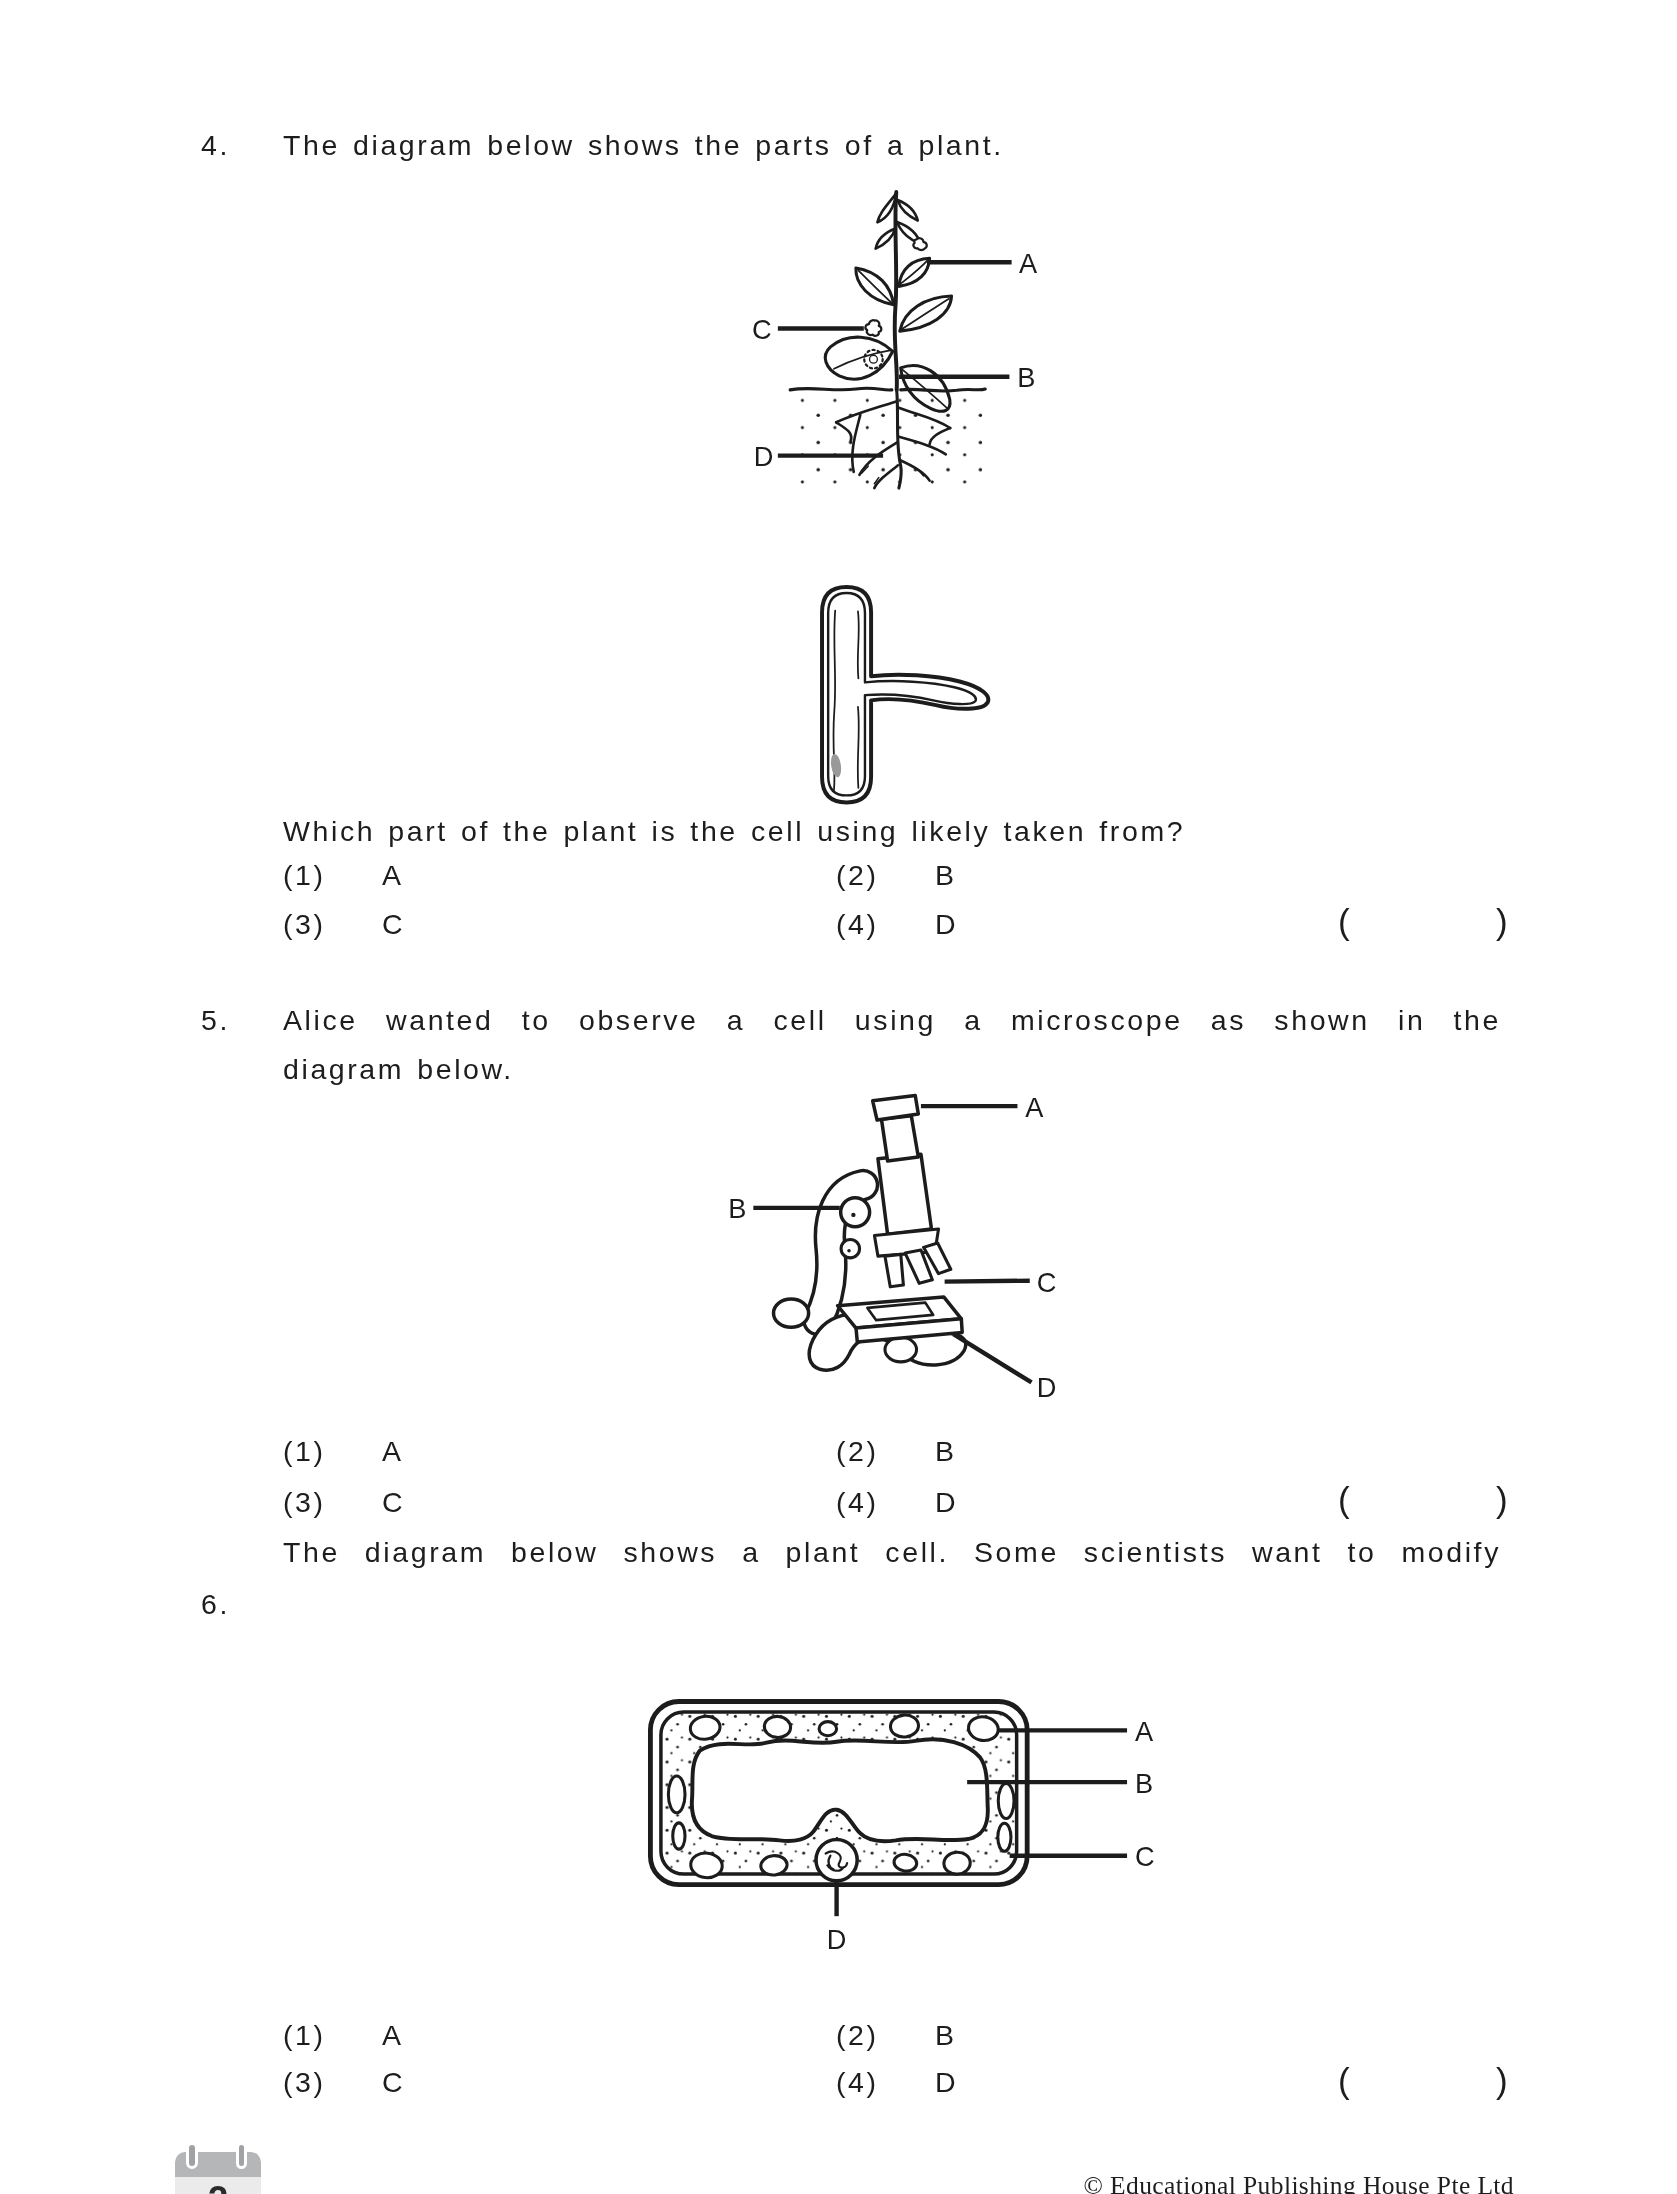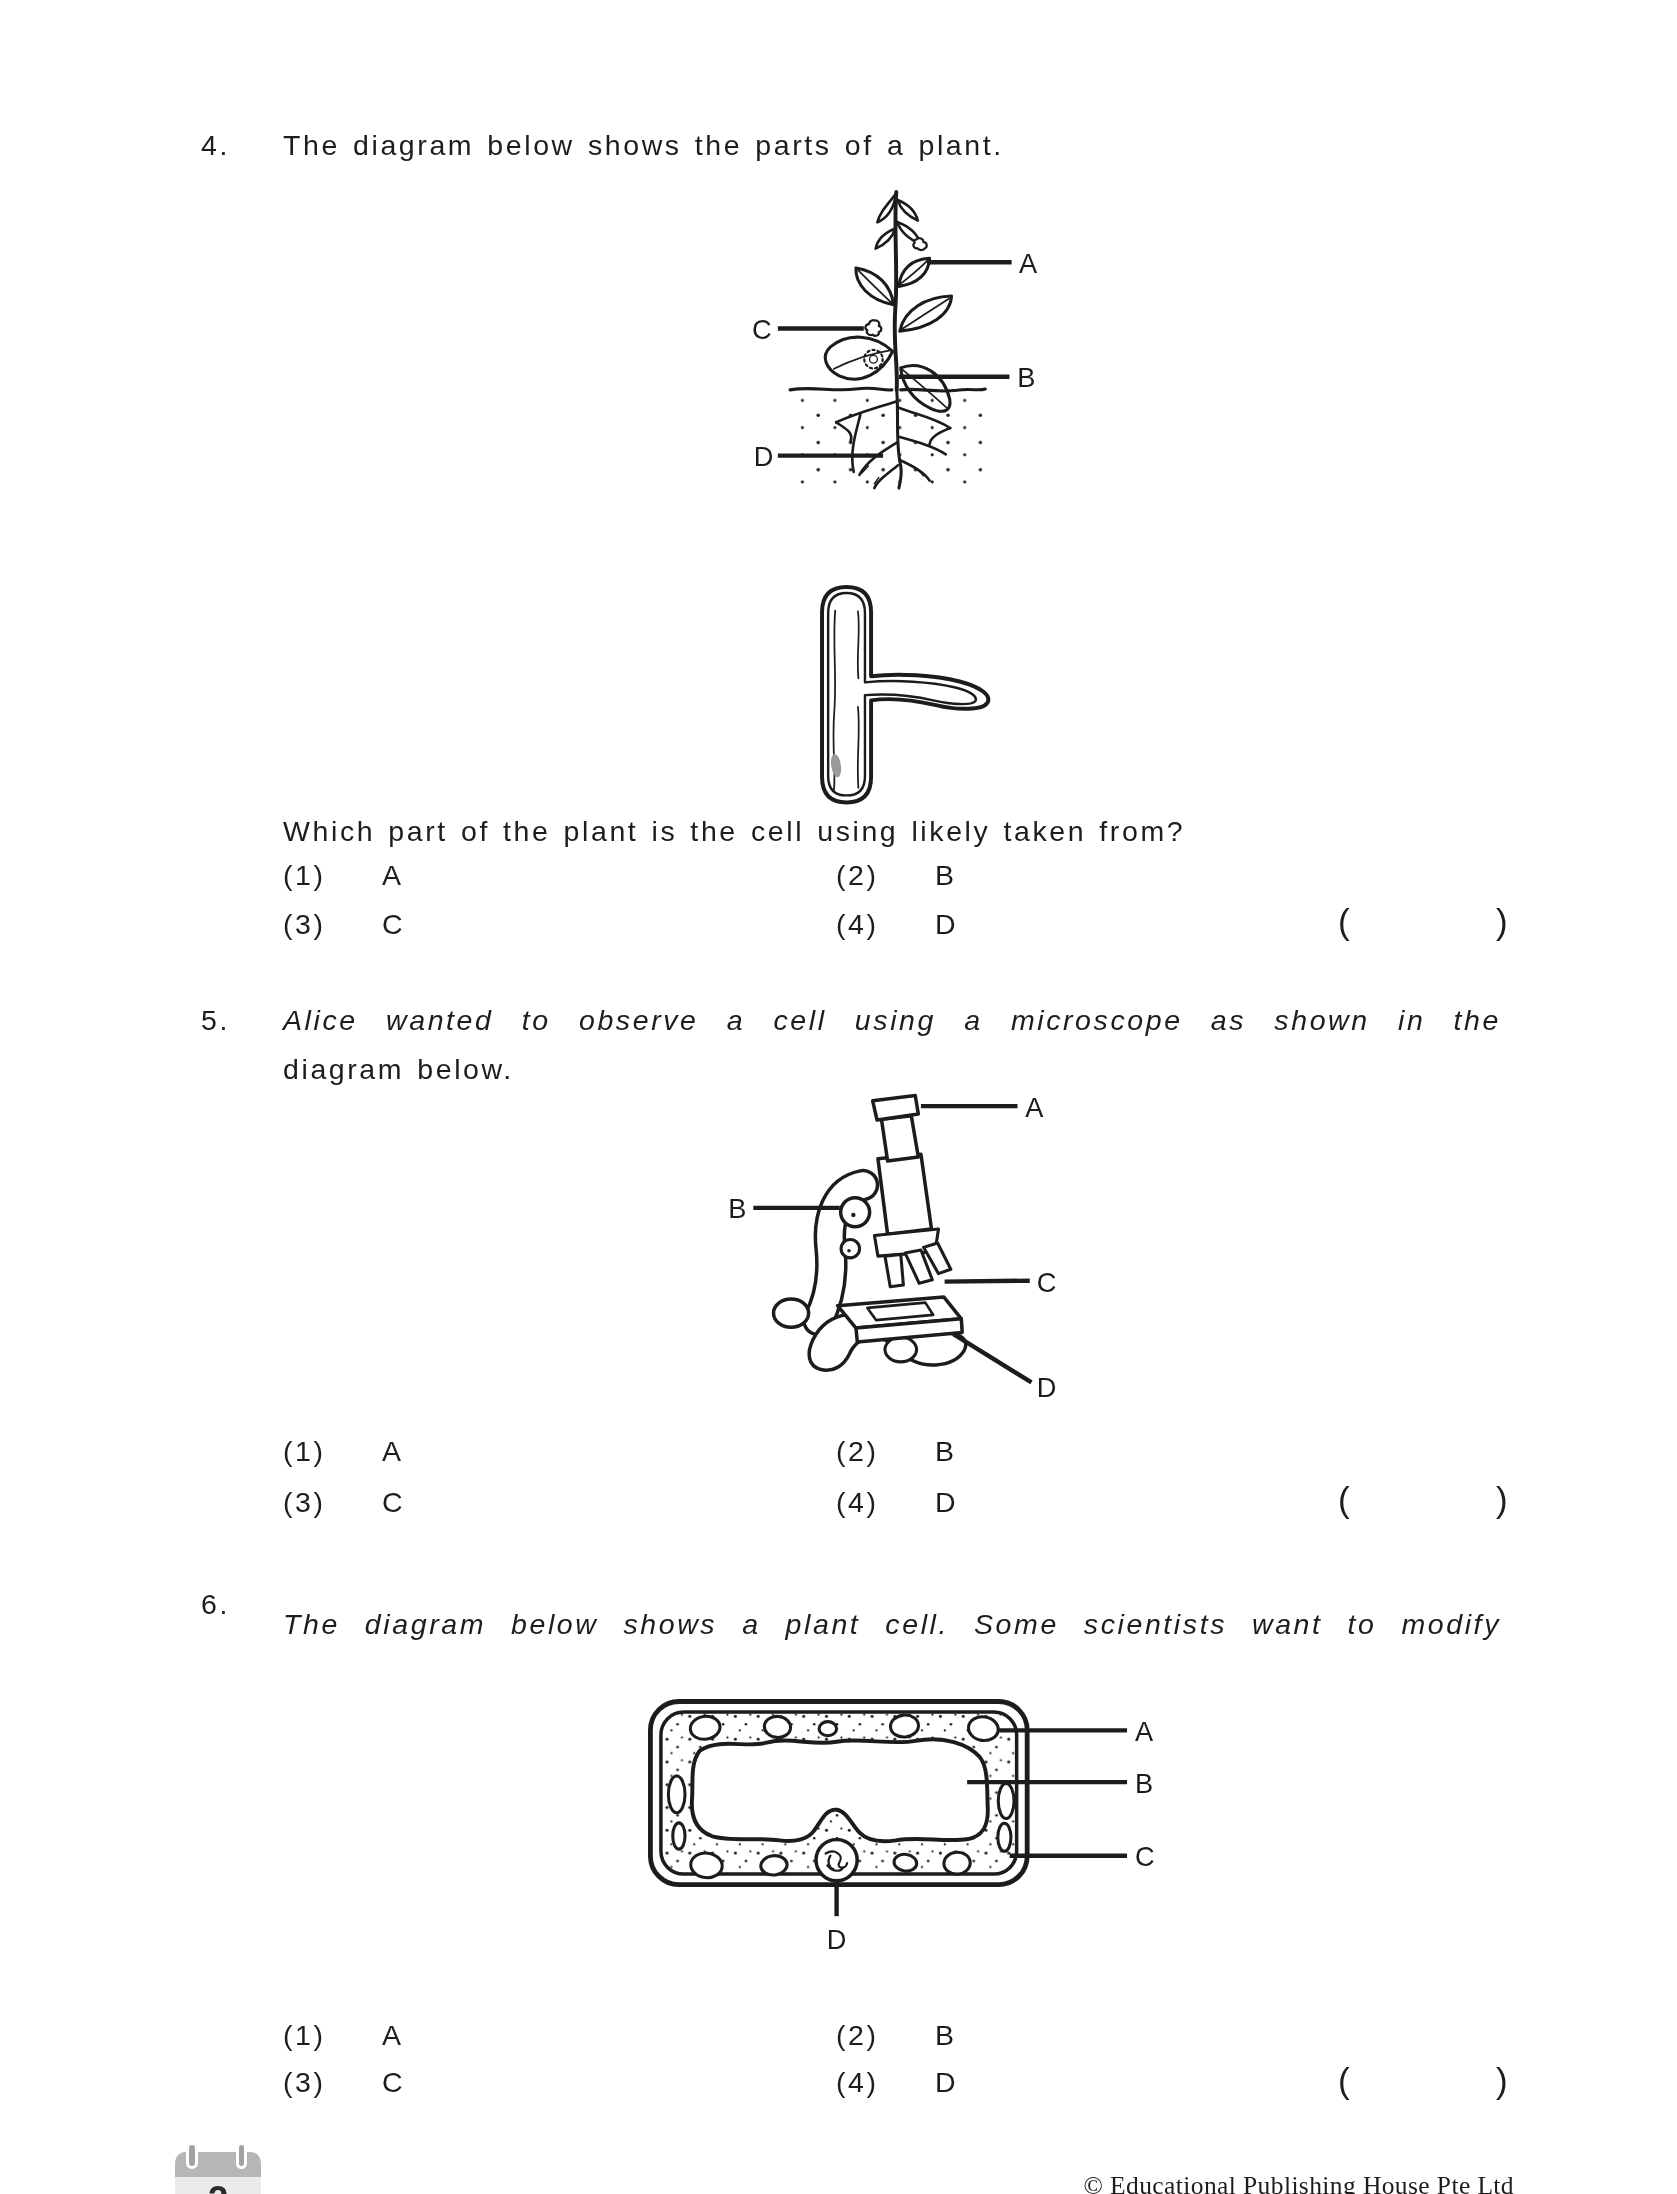--- a/index.html
+++ b/index.html
@@ -1,20 +1,20 @@
 <!DOCTYPE html>
 <html style="font-size:7px"><head>
 <meta charset="utf-8">
 <style>
   html,body{margin:0;padding:0;background:#fff;}
   .page{position:relative;width:1678px;height:2296px;background:#ffffff;overflow:hidden;
         font-family:"Liberation Sans","DejaVu Sans",sans-serif;color:#1d1d1f;}
   .abs{position:absolute;}
   .txt{font-size:28.5px;letter-spacing:2.6px;word-spacing:2.6px;white-space:nowrap;}
-  .jline{font-size:28.5px;letter-spacing:2.6px;width:1218px;text-align:justify;text-align-last:justify;white-space:normal;font-style:italic;}
+  .jline{font-size:28.5px;letter-spacing:2.6px;width:1218px;text-align:justify;text-align-last:justify;white-space:normal;}
   .bracket{font-size:35px;letter-spacing:0;font-weight:400;}
   svg{position:absolute;overflow:visible;}
   svg text{font-family:"Liberation Sans","DejaVu Sans",sans-serif;font-size:62px;fill:#1c1c1c;}
   .stroke{fill:none;stroke:#1c1c1c;stroke-linecap:round;stroke-linejoin:round;}
   .wfill{fill:#ffffff;stroke:#1c1c1c;stroke-linecap:round;stroke-linejoin:round;}
   .lbl-line{stroke:#1c1c1c;stroke-width:10;}
   
   .cal{position:absolute;left:175px;top:2152px;width:86px;height:90px;background:#ebebec;border-radius:10.5px;}
   .cal-bar{position:absolute;left:0;top:0;width:86px;height:24.6px;background:#b4b6b8;border-radius:10.5px 10.5px 0 0;}
   .cal-pin{position:absolute;width:11.4px;height:27px;top:-9.7px;background:#a0a2a5;border:3.1px solid #fff;border-radius:7px;box-sizing:border-box;}
@@ -194,21 +194,21 @@
   <span class="abs txt" style="left:836px;top:1435px">(2)</span>
   <span class="abs txt" style="left:935px;top:1435px">B</span>
   <span class="abs txt" style="left:283px;top:1486px">(3)</span>
   <span class="abs txt" style="left:382px;top:1486px">C</span>
   <span class="abs txt" style="left:836px;top:1486px">(4)</span>
   <span class="abs txt" style="left:935px;top:1486px">D</span>
   <span class="abs bracket" style="left:1338px;top:1480px">(</span>
   <span class="abs bracket" style="left:1496px;top:1480px">)</span>
 
   <span class="abs txt" style="left:201px;top:1588px">6.</span>
-  <div class="abs jline" style="left:283px;top:1608px">The diagram below shows a plant cell. Some scientists want to modify</div>
+  <div class="abs jline" style="left:283px;top:1536px">The diagram below shows a plant cell. Some scientists want to modify</div>
 
   <svg style="left:628px;top:1698px" width="553" height="276" viewBox="1430 3870 1260 630">
     <defs>
       <pattern id="speck" width="52" height="52" patternUnits="userSpaceOnUse">
         <circle cx="10" cy="12" r="3.5" fill="#1c1c1c"></circle>
         <circle cx="34" cy="30" r="3" fill="#1c1c1c"></circle>
         <circle cx="20" cy="44" r="2.5" fill="#1c1c1c"></circle>
         <circle cx="44" cy="8" r="2.5" fill="#1c1c1c"></circle>
       </pattern>
     </defs>

